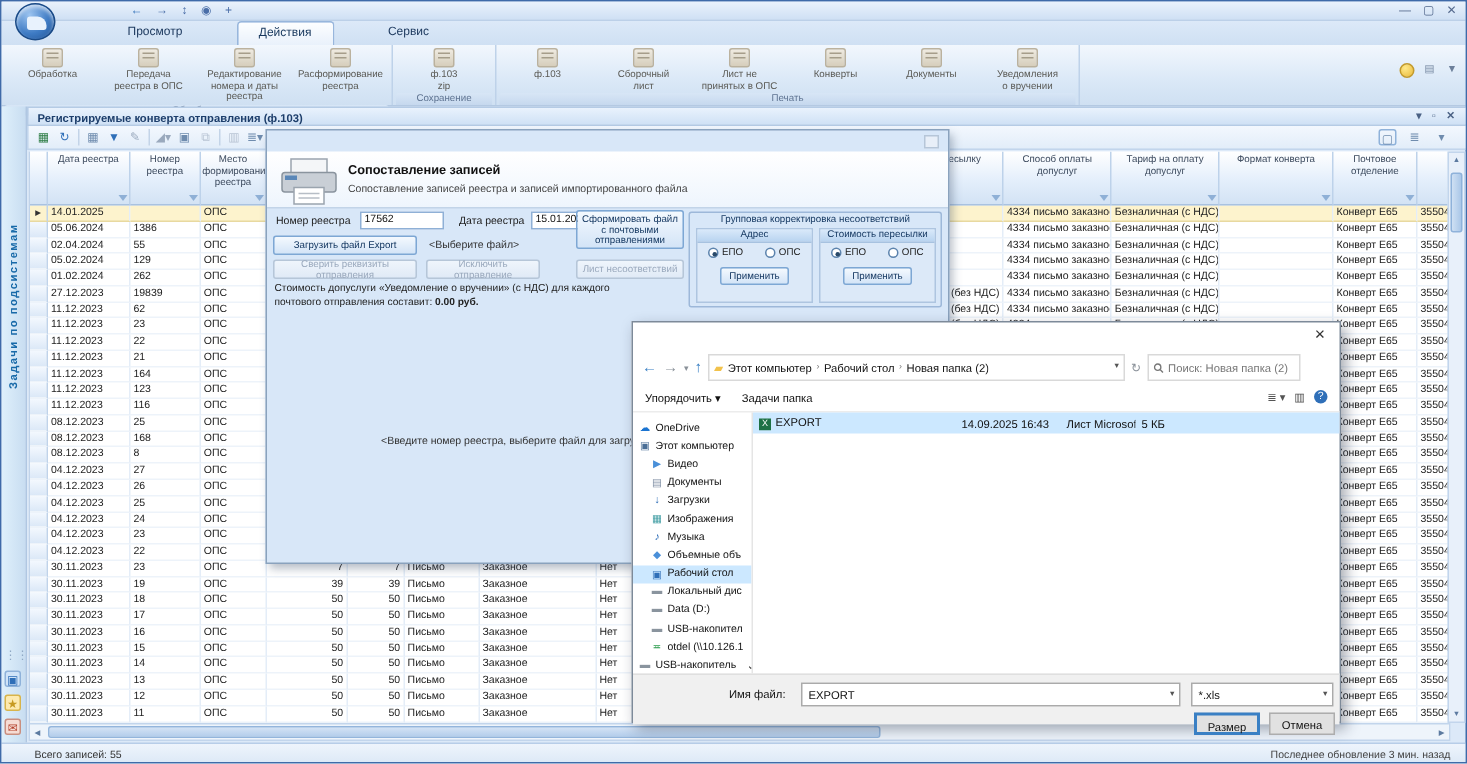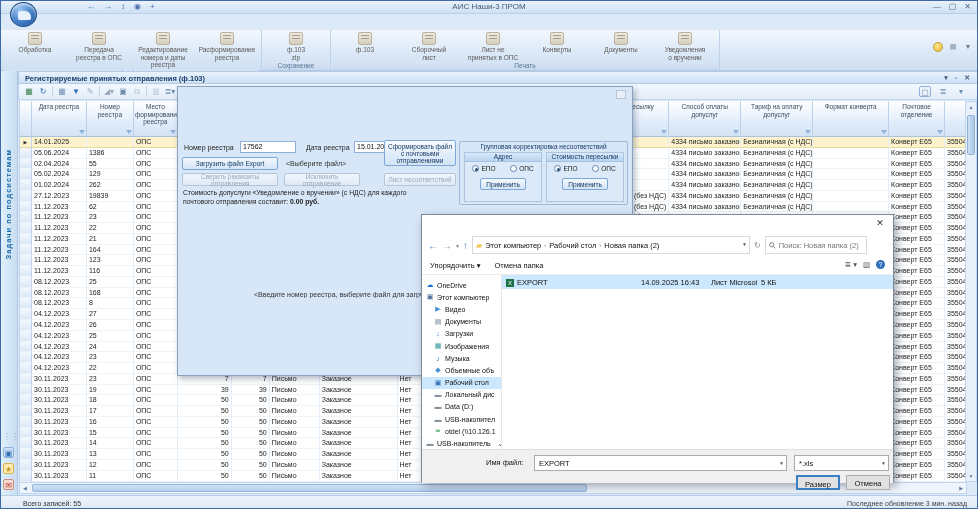--- a/index.html
+++ b/index.html
@@ -194,28 +194,32 @@
 
   <div class="titlebar">
     <div class="orb"></div>
     <div class="qat">
       <span style="color:#2f6fb8">←</span>
       <span>→</span>
       <span>↕</span>
       <span>◉</span>
       <span>+</span>
     </div>
-    <div class="title">АИС Наши-3 ПРОМ</div>
     <div class="winctl">
       <span>—</span>
       <span>▢</span>
       <span>✕</span>
     </div>
   </div>
 
+  <div class="tabsrow" id="tabsrow">
+      <div class="rtab">Просмотр</div>
+      <div class="rtab active">Действия</div>
+      <div class="rtab">Сервис</div>
+    </div>
 
   <div class="ribbon">
     <div class="rgroups" id="ribbon-groups">
         <div class="rgroup">
           <div class="rbtns">
             <div class="rbtn">
               <div class="ricon"></div>
               <div class="rlabel">Обработка</div>
             </div>
             <div class="rbtn">
@@ -290,21 +294,21 @@
     <div class="vlabel">Задачи по подсистемам</div>
     <div class="strip-icons">
       <span style="color:#8fa8c4">⋮⋮</span>
       <span style="background:#cfe3f8;color:#2f6fb8;border:1px solid #8fb2da">▣</span>
       <span style="background:#fdeab0;color:#c79a22;border:1px solid #d8b44a">★</span>
       <span style="background:#f6dcd4;color:#b4432e;border:1px solid #c98f80">✉</span>
     </div>
   </div>
 
   <div class="panel-header">
-    <span>Регистрируемые принятых отправления (ф.103)</span>
+    <span>Регистрируемые конверта отправления (ф.103)</span>
     <div class="ph-icons">
       <span>▾</span>
       <span>▫</span>
       <span>✕</span>
     </div>
   </div>
 
   <div class="panel-toolbar">
     <span class="tbi" style="color:#2e7d46">▦</span>
     <span class="tbi" style="color:#2f6fb8">↻</span>
@@ -937,20 +941,32 @@
     <span class="harr" style="right:3px">▶</span>
   </div>
 
   <div class="statusbar">
     <span class="sl">Всего записей: 55</span>
     <span class="sr">Последнее обновление 3 мин. назад</span>
   </div>
 
   <div class="wizard">
     <div class="wz-titlebtn"></div>
+    <div class="wz-head">
+      <svg class="printer" viewBox="0 0 42 32">
+        <rect x="9" y="1" width="24" height="10" fill="#f4f6f8" stroke="#9aa4ae"></rect>
+        <rect x="3" y="10" width="36" height="13" rx="2" fill="#c9cfd6" stroke="#8a949e"></rect>
+        <rect x="5" y="12" width="8" height="3" fill="#5a87b8"></rect>
+        <rect x="11" y="20" width="20" height="11" fill="#ffffff" stroke="#9aa4ae"></rect>
+        <line x1="14" y1="24" x2="28" y2="24" stroke="#b7bec6"></line>
+        <line x1="14" y1="27" x2="28" y2="27" stroke="#b7bec6"></line>
+      </svg>
+      <div class="wz-heading">Сопоставление записей</div>
+      <div class="wz-sub">Сопоставление записей реестра и записей импортированного файла</div>
+    </div>
 
     <span class="label wz-abs" style="left:6px;top:57px">Номер реестра</span>
     <div class="wz-input wz-abs" style="left:62px;top:54px;width:56px">
       <span>17562</span>
     </div>
     <span class="label wz-abs" style="left:128px;top:57px">Дата реестра</span>
     <div class="wz-input wz-abs" style="left:176px;top:54px;width:58px">
       <span>15.01.2025</span><span class="combo-arrow">▼</span>
     </div>
 
@@ -1041,21 +1057,21 @@
         <svg width="7" height="7" viewBox="0 0 10 10">
           <circle cx="4" cy="4" r="3" fill="none" stroke="#777" stroke-width="1.3"></circle>
           <line x1="6.5" y1="6.5" x2="9" y2="9" stroke="#777" stroke-width="1.3"></line>
         </svg>
         <span>Поиск: Новая папка (2)</span>
       </div>
     </div>
 
     <div class="od-toolbar">
       <span><span>Упорядочить</span> ▾</span>
-      <span>Отмена папка</span>
+      <span>Задачи папка</span>
       <div class="od-tb-right">
         <span style="color:#555">≣ ▾</span>
         <span style="color:#555">▥</span>
         <span style="display:inline-block;width:9px;height:9px;border-radius:50%;background:#2f6fb8;color:#fff;font-size:7px;line-height:9px;text-align:center">?</span>
       </div>
     </div>
 
     <div class="od-body">
       <div class="od-side" id="od-side">
           <div class="od-side-item" style="padding-left: 4px;">

